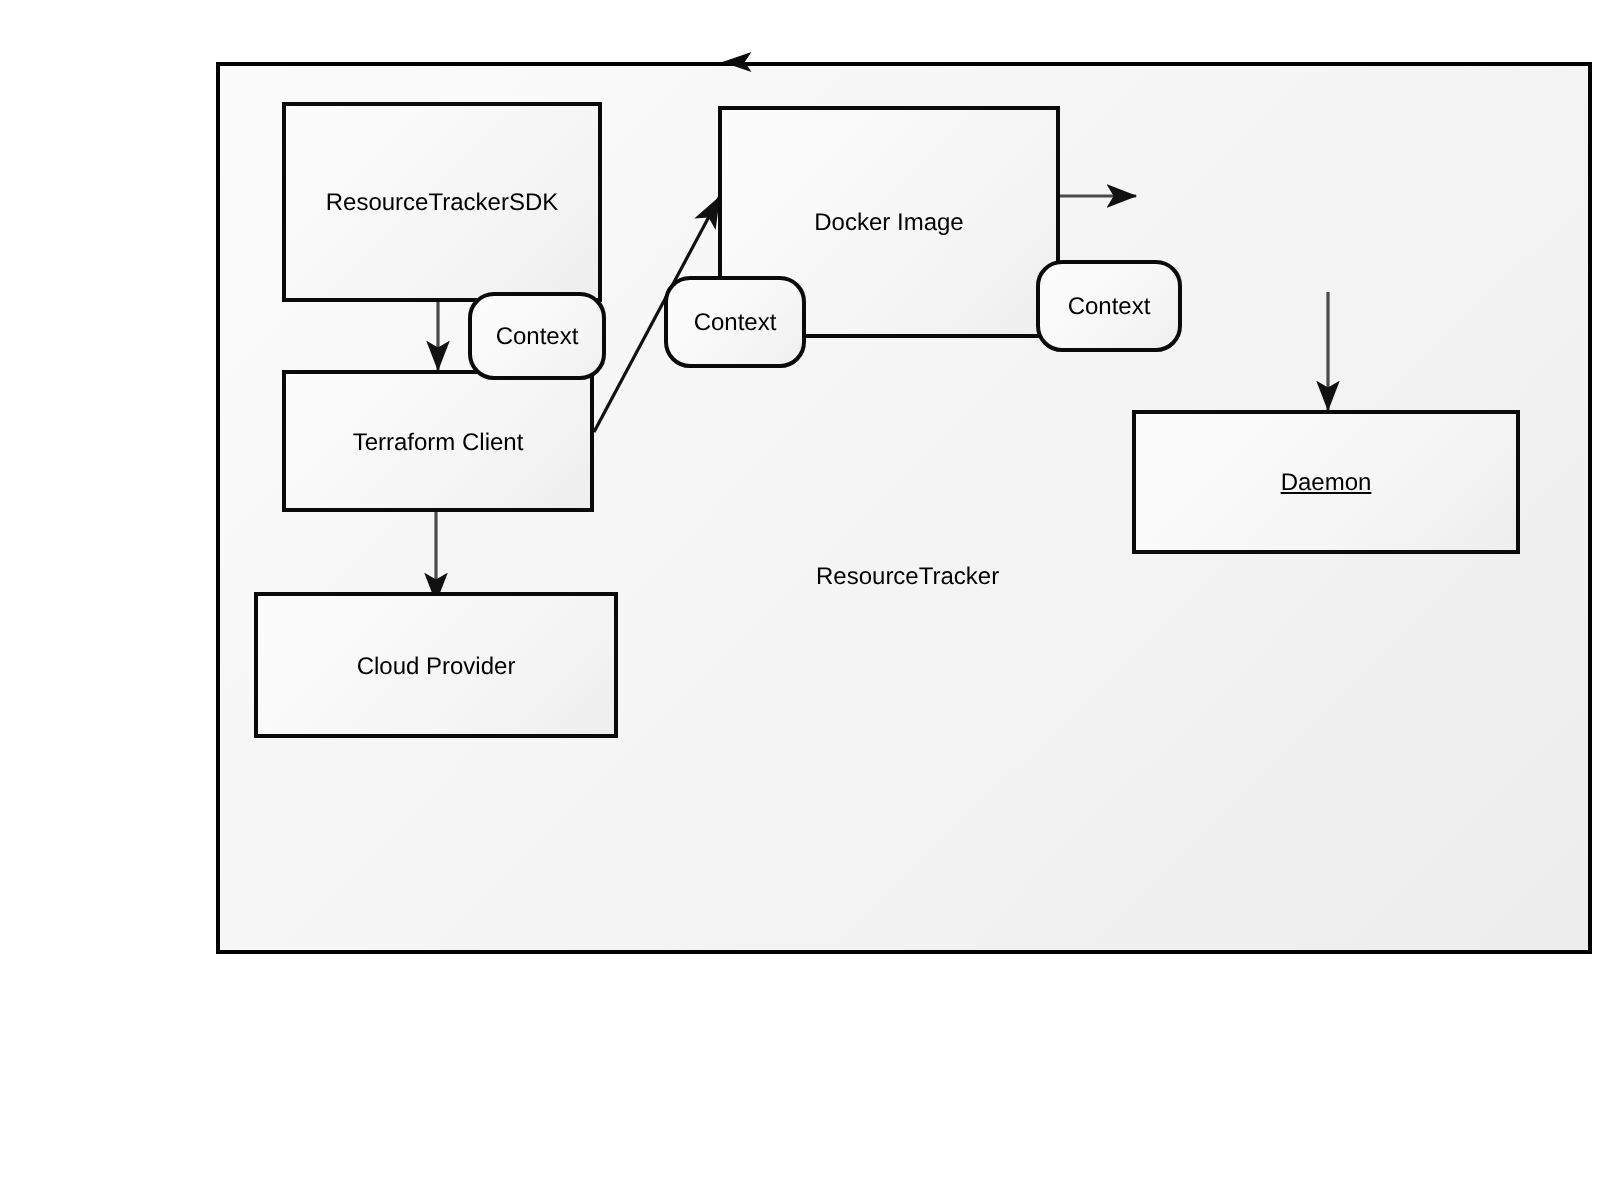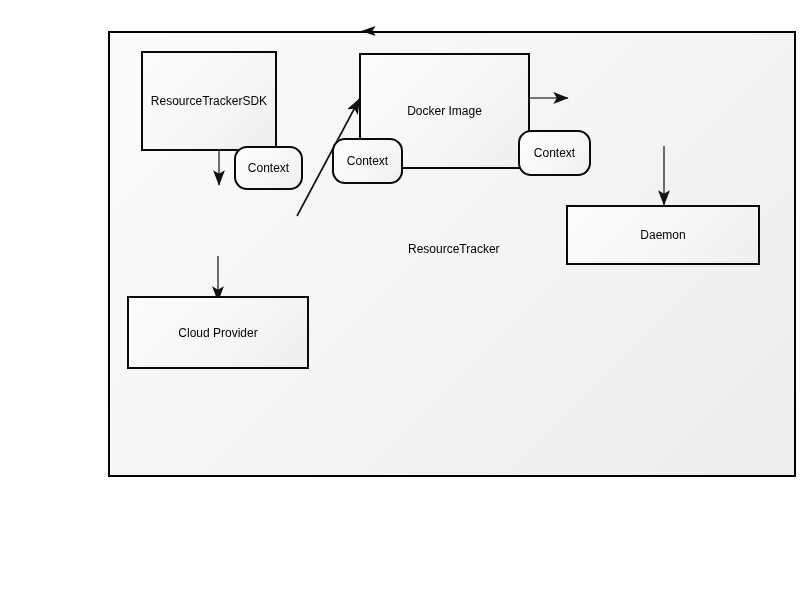--- a/index.html
+++ b/index.html
@@ -62,20 +62,21 @@
     z-index: 8;
   }
 
   
   .free-label {
     position: absolute;
     color: #000000;
     font-size: 12px;
     white-space: nowrap;
     z-index: 6;
+    margin-top: 39px;
   }
 
   
   #edges {
     position: absolute;
     left: 0;
     top: 0;
     width: 800px;
     height: 600px;
     z-index: 3;
@@ -112,35 +113,38 @@
 
     <line x1="218" y1="256" x2="218" y2="301" stroke="#4a4a4a" stroke-width="1.6" marker-end="url(#ah)"></line>
 
     <line x1="297" y1="216" x2="360" y2="98" stroke="#111111" stroke-width="1.6" marker-end="url(#ah-thin)"></line>
 
     <line x1="530" y1="98" x2="568" y2="98" stroke="#4a4a4a" stroke-width="1.6" marker-end="url(#ah)"></line>
 
     <line x1="664" y1="146" x2="664" y2="205" stroke="#4a4a4a" stroke-width="1.6" marker-end="url(#ah)"></line>
   </svg>
 
-  <div class="node" style="left:141px; top:51px; width:136px; height:100px;text-align:right;">
+  <div class="node" style="left:141px; top:51px; width:160px; height:100px;text-align:right;">
     <span>ResourceTrackerSDK</span>
   </div>
 
+  <div class="node" style="left:141px; top:185px; width:156px; height:71px;">
+    <span>Terraform Client</span>
+  </div>
 
   <div class="node" style="left:127px; top:296px; width:182px; height:73px;">
     <span>Cloud Provider</span>
   </div>
 
   <div class="node" style="left:359px; top:53px; width:171px; height:116px;">
     <span>Docker Image</span>
   </div>
 
 
-  <div class="node" style="left:566px; top:205px; width:194px; height:60px;">
+  <div class="node" style="left:566px; top:205px; width:194px; height:72px;text-decoration:underline;">
     <span>Daemon</span>
   </div>
 
   <div class="ctx" style="left:234px; top:146px; width:69px; height:44px;">
     <span>Context</span>
   </div>
 
   <div class="ctx" style="left:332px; top:138px; width:71px; height:46px;">
     <span>Context</span>
   </div>

